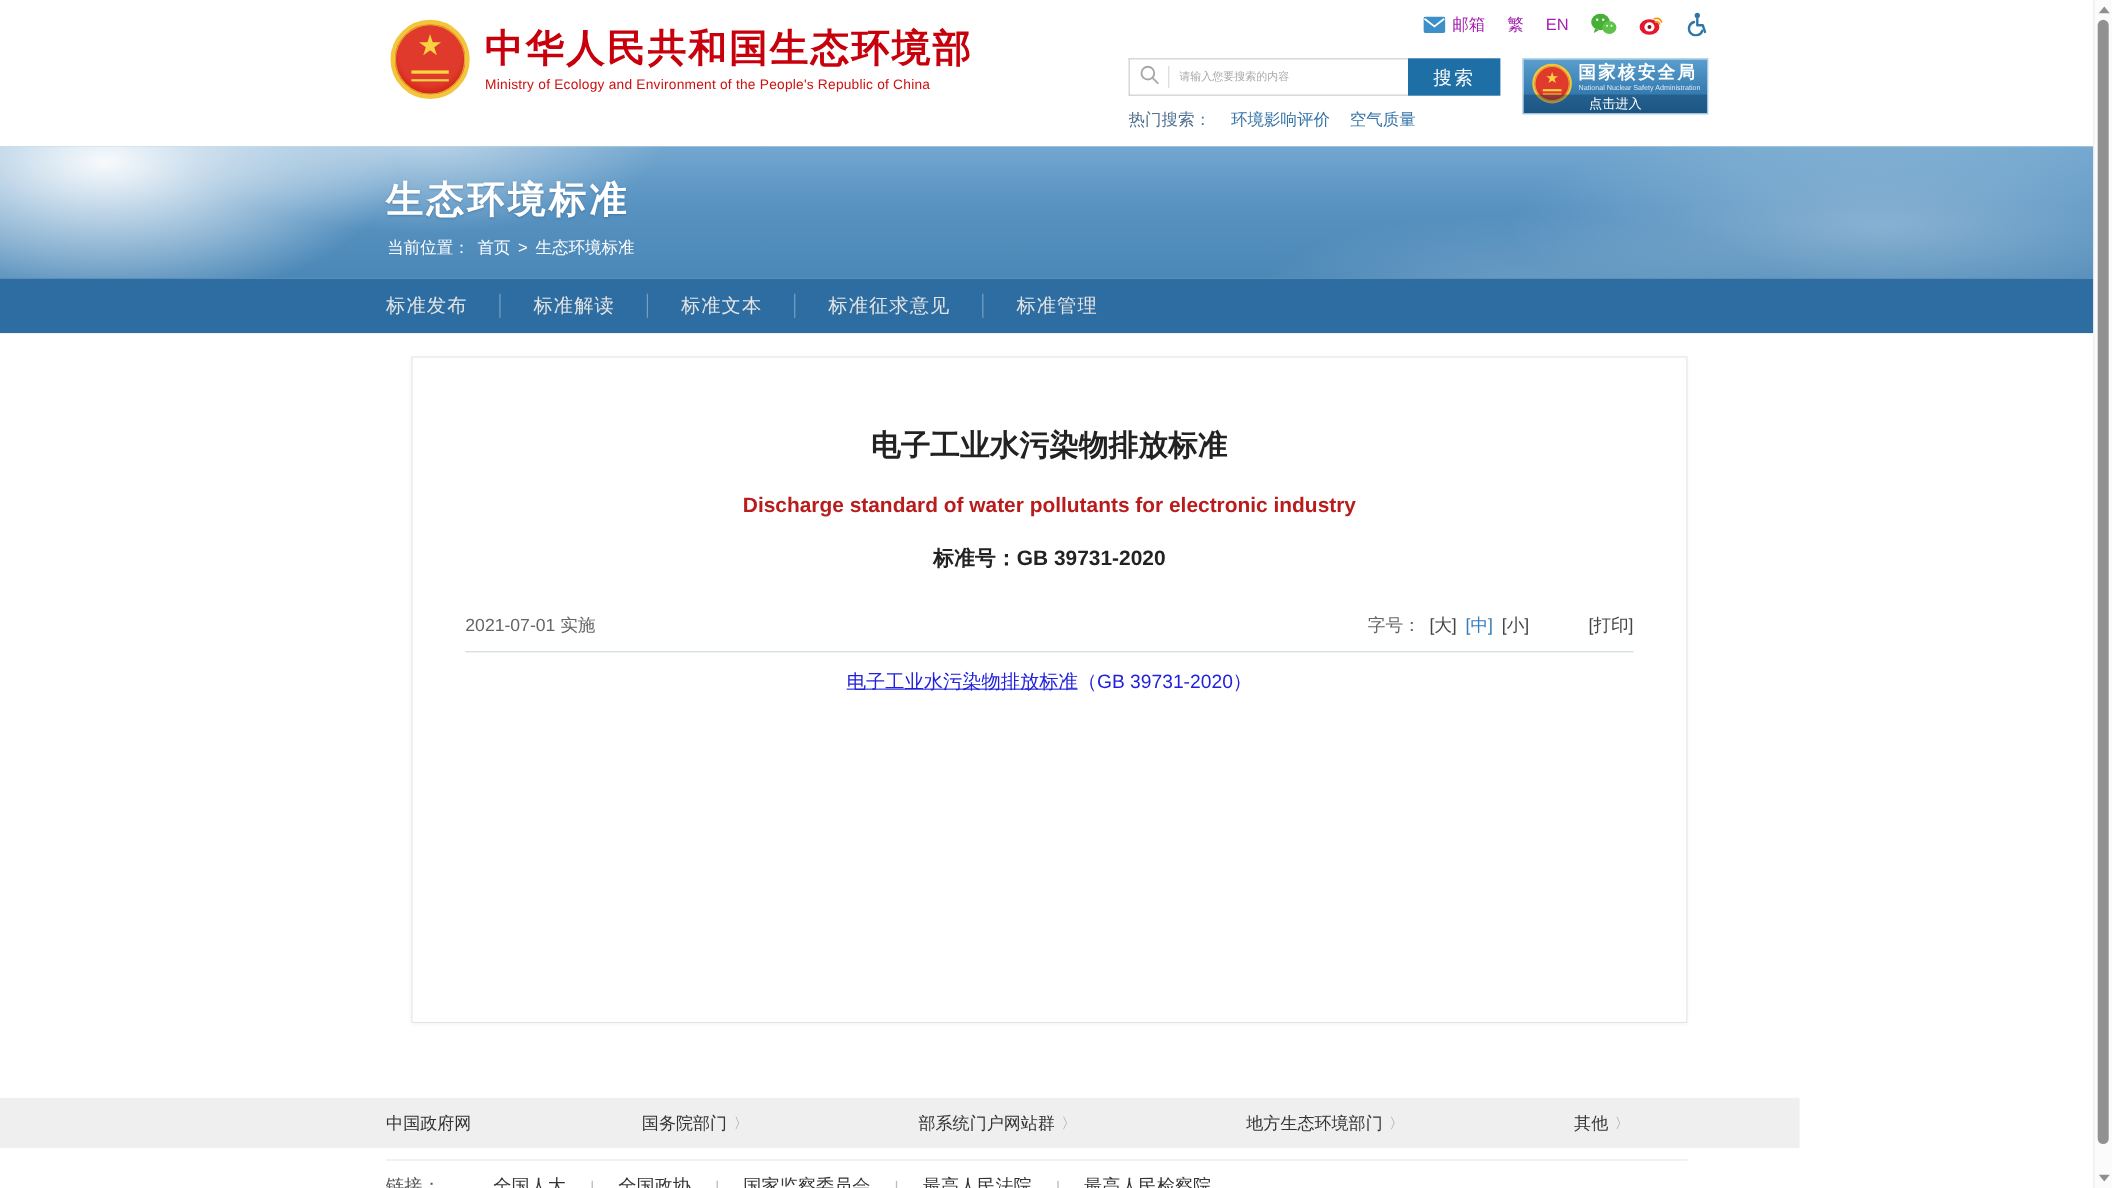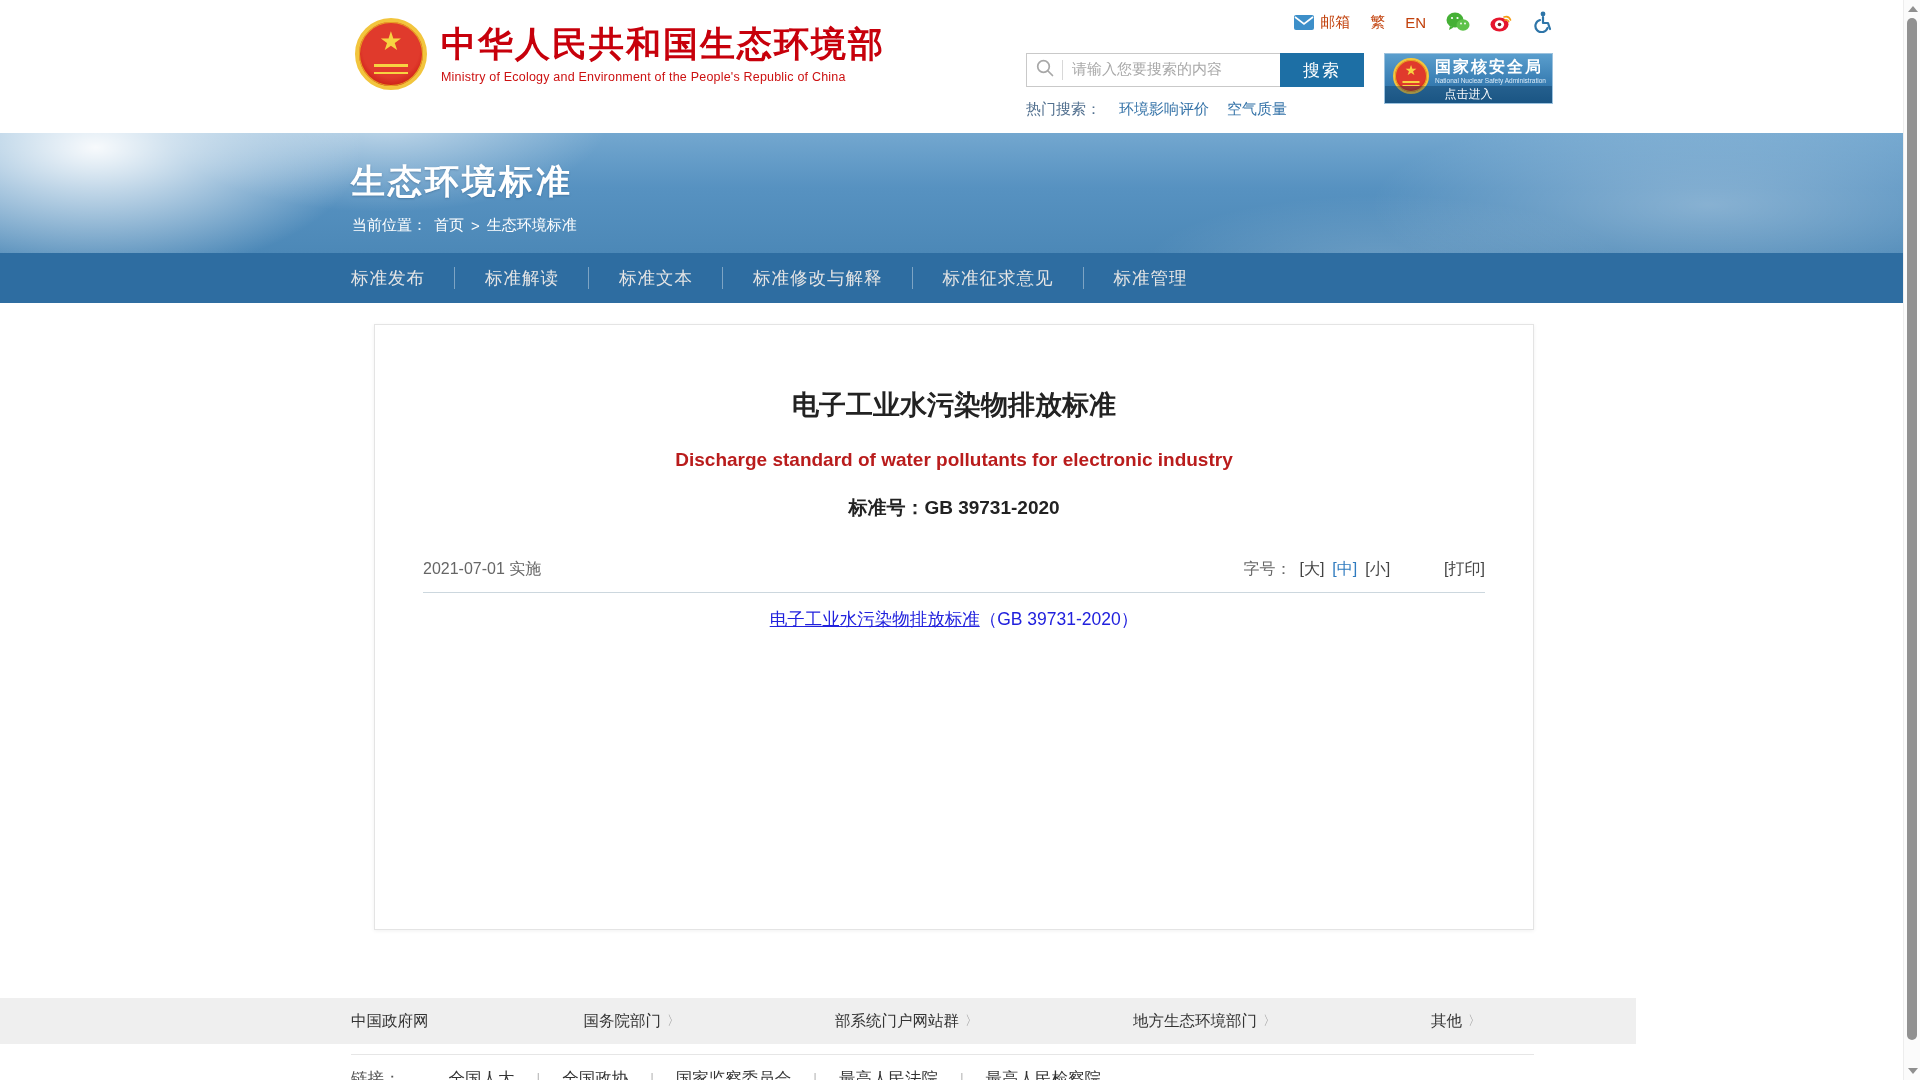--- a/index.html
+++ b/index.html
@@ -18,32 +18,32 @@
   .emblem .gate { position:absolute; left:50%; bottom:12px; transform:translateX(-50%);
             width:34px; height:10px; border-top:3px solid #f7d342; border-bottom:2px solid #f7d342; }
   .emblem.small { width:36px; height:36px; border-width:2px; }
   .emblem.small .star-big { font-size:14px; line-height:14px; top:3px; }
   .emblem.small .gate { width:17px; height:5px; bottom:6px; border-top-width:2px; border-bottom-width:1px; }
   .site-titles { margin-left:14px; }
   .site-title { color:#c7000b; font-size:35px; font-weight:bold; letter-spacing:2px; line-height:40px; }
   .site-subtitle { color:#cc1111; font-size:12.5px; margin-top:6px; letter-spacing:.2px; }
 
   .utility-row { position:absolute; top:10px; right:367px; display:flex; align-items:center; gap:20px;
-                 font-size:15px; color:#c2410c; height:24px;padding-left:40px; }
+                 font-size:15px; color:#a21caf; height:24px;padding-left:40px; }
   .utility-item { display:flex; align-items:center; gap:6px; cursor:pointer; }
   .u-icon { display:inline-flex; }
 
   .search-group { position:absolute; left:1026px; top:53px; }
   .search-bar { display:flex; width:338px; height:34px; }
   .search-input-wrap { display:flex; align-items:center; width:254px; height:34px; background:#fff;
                        border:1px solid #c9c9c9; border-right:none; }
   .search-input-wrap .mag { margin:0 8px 0 9px; }
   .search-input-wrap .sep { width:1px; height:20px; background:#d8d8d8; margin-right:9px; }
-  .search-input { border:none; outline:none; flex:1; font-size:15px; color:#333; height:16px;
-                  font-family:Liberation Mono, monospace; }
+  .search-input { border:none; outline:none; flex:1; font-size:10px; color:#333; height:16px;
+                  font-family:Liberation Sans, sans-serif; }
   .search-input::placeholder { color:#a9a9a9; }
   .search-btn { width:84px; height:34px; background:#1d6fa5; color:#fff; font-size:17px; border:none;
                 cursor:pointer; font-family:inherit; letter-spacing:2px; }
   .hot-row { margin-top:13px; font-size:15px; color:#52708f; display:flex; gap:18px; }
   .hot-row .hot-label { color:#52708f; }
   .hot-row a { color:#3573a8; text-decoration:none; cursor:pointer; }
 
   .nnsa-badge { position:absolute; left:1384px; top:53px; width:169px; height:51px; display:block;
                 background:linear-gradient(180deg,#5a9ecd 0%, #3a7fb4 55%, #24699e 100%);
                 border:1px solid #9cc2de; cursor:pointer; overflow:hidden; }
@@ -232,21 +232,20 @@
     <span>&gt;</span>
     <span>生态环境标准</span>
   </div>
 </section>
 
 <nav class="main-nav">
   <ul>
     <li>标准发布</li>
     <li>标准解读</li>
     <li>标准文本</li>
-    <li>标准修改与解释</li>
     <li>标准征求意见</li>
     <li>标准管理</li>
   </ul>
 </nav>
 
 <main class="content-area">
   <article class="article-card">
     <h1 class="article-title">电子工业水污染物排放标准</h1>
     <h2 class="article-title-en">Discharge standard of water pollutants for electronic industry</h2>
     <div class="article-no">标准号：GB 39731-2020</div>

